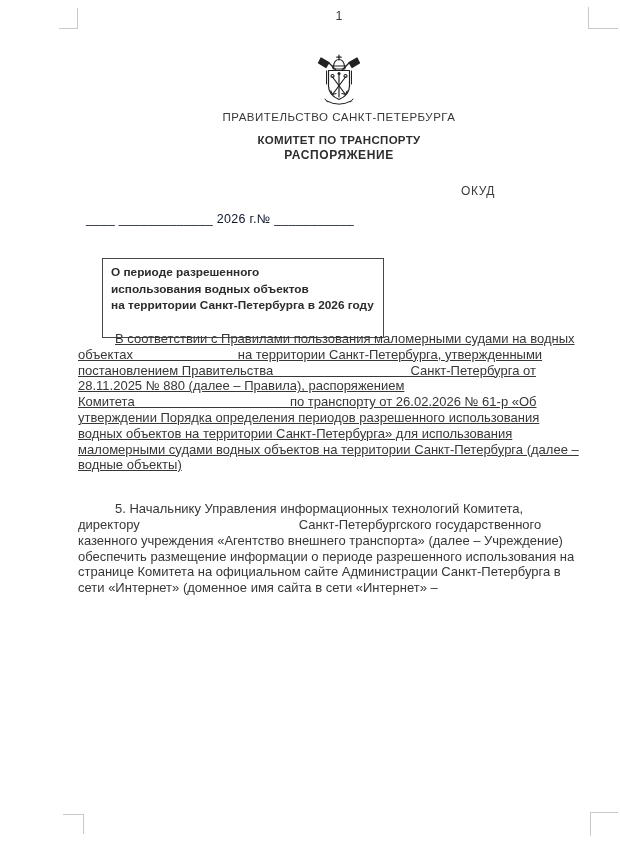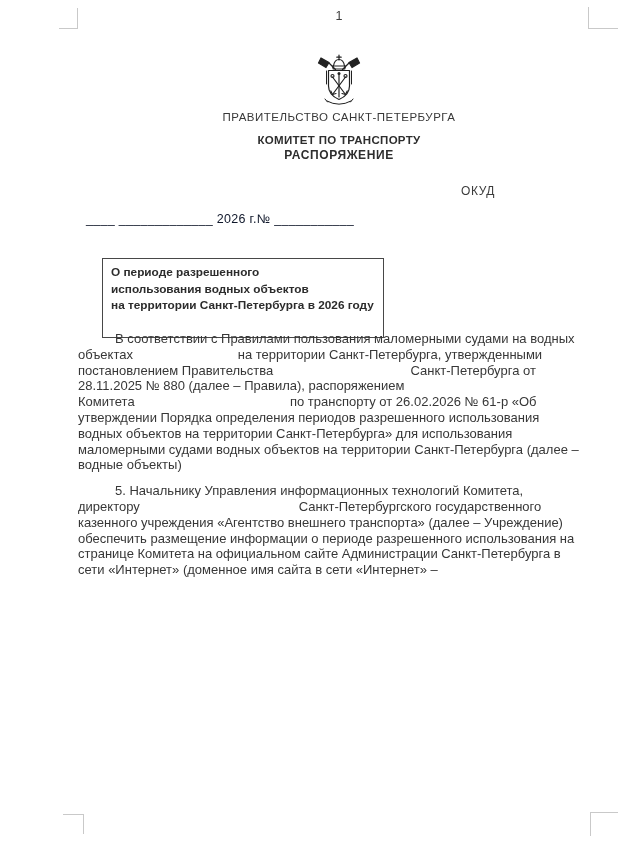--- a/index.html
+++ b/index.html
@@ -45,21 +45,21 @@
   }
 
   .docbody { position:absolute; left:78px; top:331px; width:534px; }
   .docbody p {
     margin:0 0 9px 0;
     font-size:13px; line-height:15.8px;
     white-space:pre-wrap;
     text-indent:37px;
     color:#373737;
   }
-  .docbody p.lead { margin-bottom:10px; }
+  .docbody p.lead { margin-bottom:28px;text-decoration:underline; }
 </style>
 </head>
 <body>
 
 <div class="page">
 
   <div class="crop tl"></div>
   <div class="crop tr"></div>
   <div class="crop bl"></div>
   <div class="crop br"></div>

